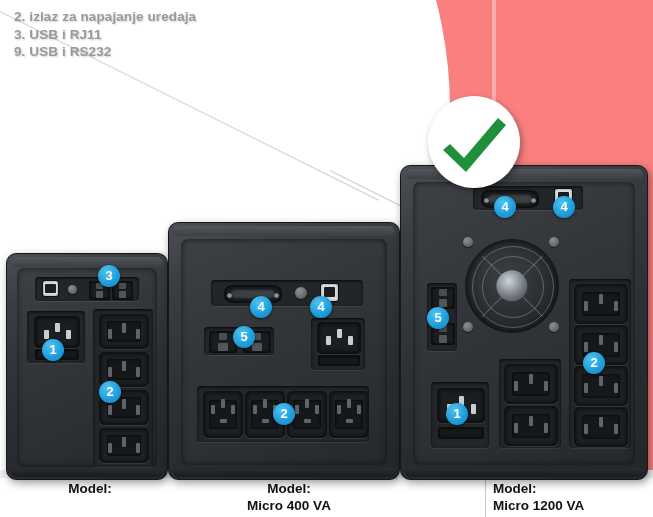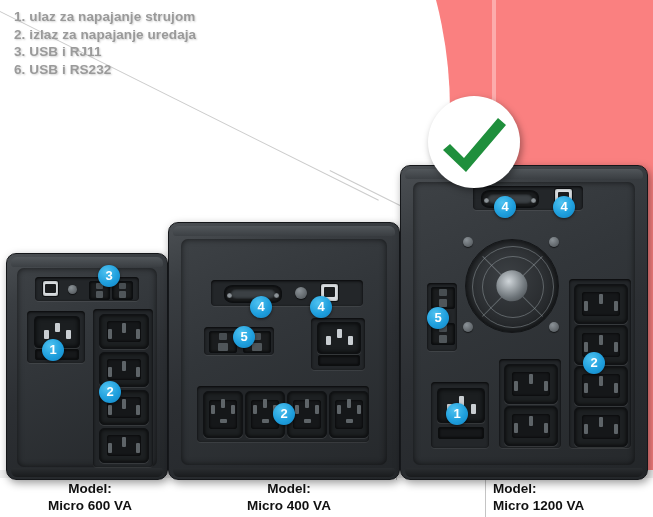--- a/index.html
+++ b/index.html
@@ -241,24 +241,23 @@
 <div id="stage">
 
   <div class="bg-red"></div>
   <div class="bg-white-circle"></div>
   <div class="bg-white-right"></div>
 
   <div class="diag-line diag1"></div>
   <div class="diag-line diag2"></div>
 
   <div class="legend">
-    <div>1. ulaz za napajanje strujom</div>
     <div>2. izlaz za napajanje uredaja</div>
     <div>3. USB i RJ11</div>
-    <div>6. USB i RS232</div>
+    <div>9. USB i RS232</div>
   </div>
 
   <div class="check-badge">
     <svg width="92" height="92" viewBox="0 0 92 92">
       <path d="M22 48 L36 62 L70 22 L78 29 L38 76 L15 54 Z" fill="#1f8f3c"></path>
     </svg>
   </div>
 
   <div class="unit" style="left:6px;top:253px;width:162px;height:227px;">
     <div class="unit-body">
@@ -468,21 +467,20 @@
 
   <div class="bg-bottom-white"></div>
   <div class="bg-grayband"></div>
   <div class="diag-line diag3"></div>
 
   <div class="footer-div" style="left:485px;top:478px;height:39px;"></div>
   <div class="footer-div" style="left:396px;top:470px;height:10px;"></div>
 
   <div class="footer-label" style="left:0px;top:480px;width:180px;">
     <div>Model:</div>
-    <div>Micro 600 VA</div>
   </div>
 
   <div class="footer-label" style="left:194px;top:480px;width:190px;">
     <div>Model:</div>
     <div>Micro 400 VA</div>
   </div>
 
   <div class="footer-label" style="left:493px;top:480px;width:160px;text-align:left;">
     <div>Model:</div>
     <div>Micro 1200 VA</div>

